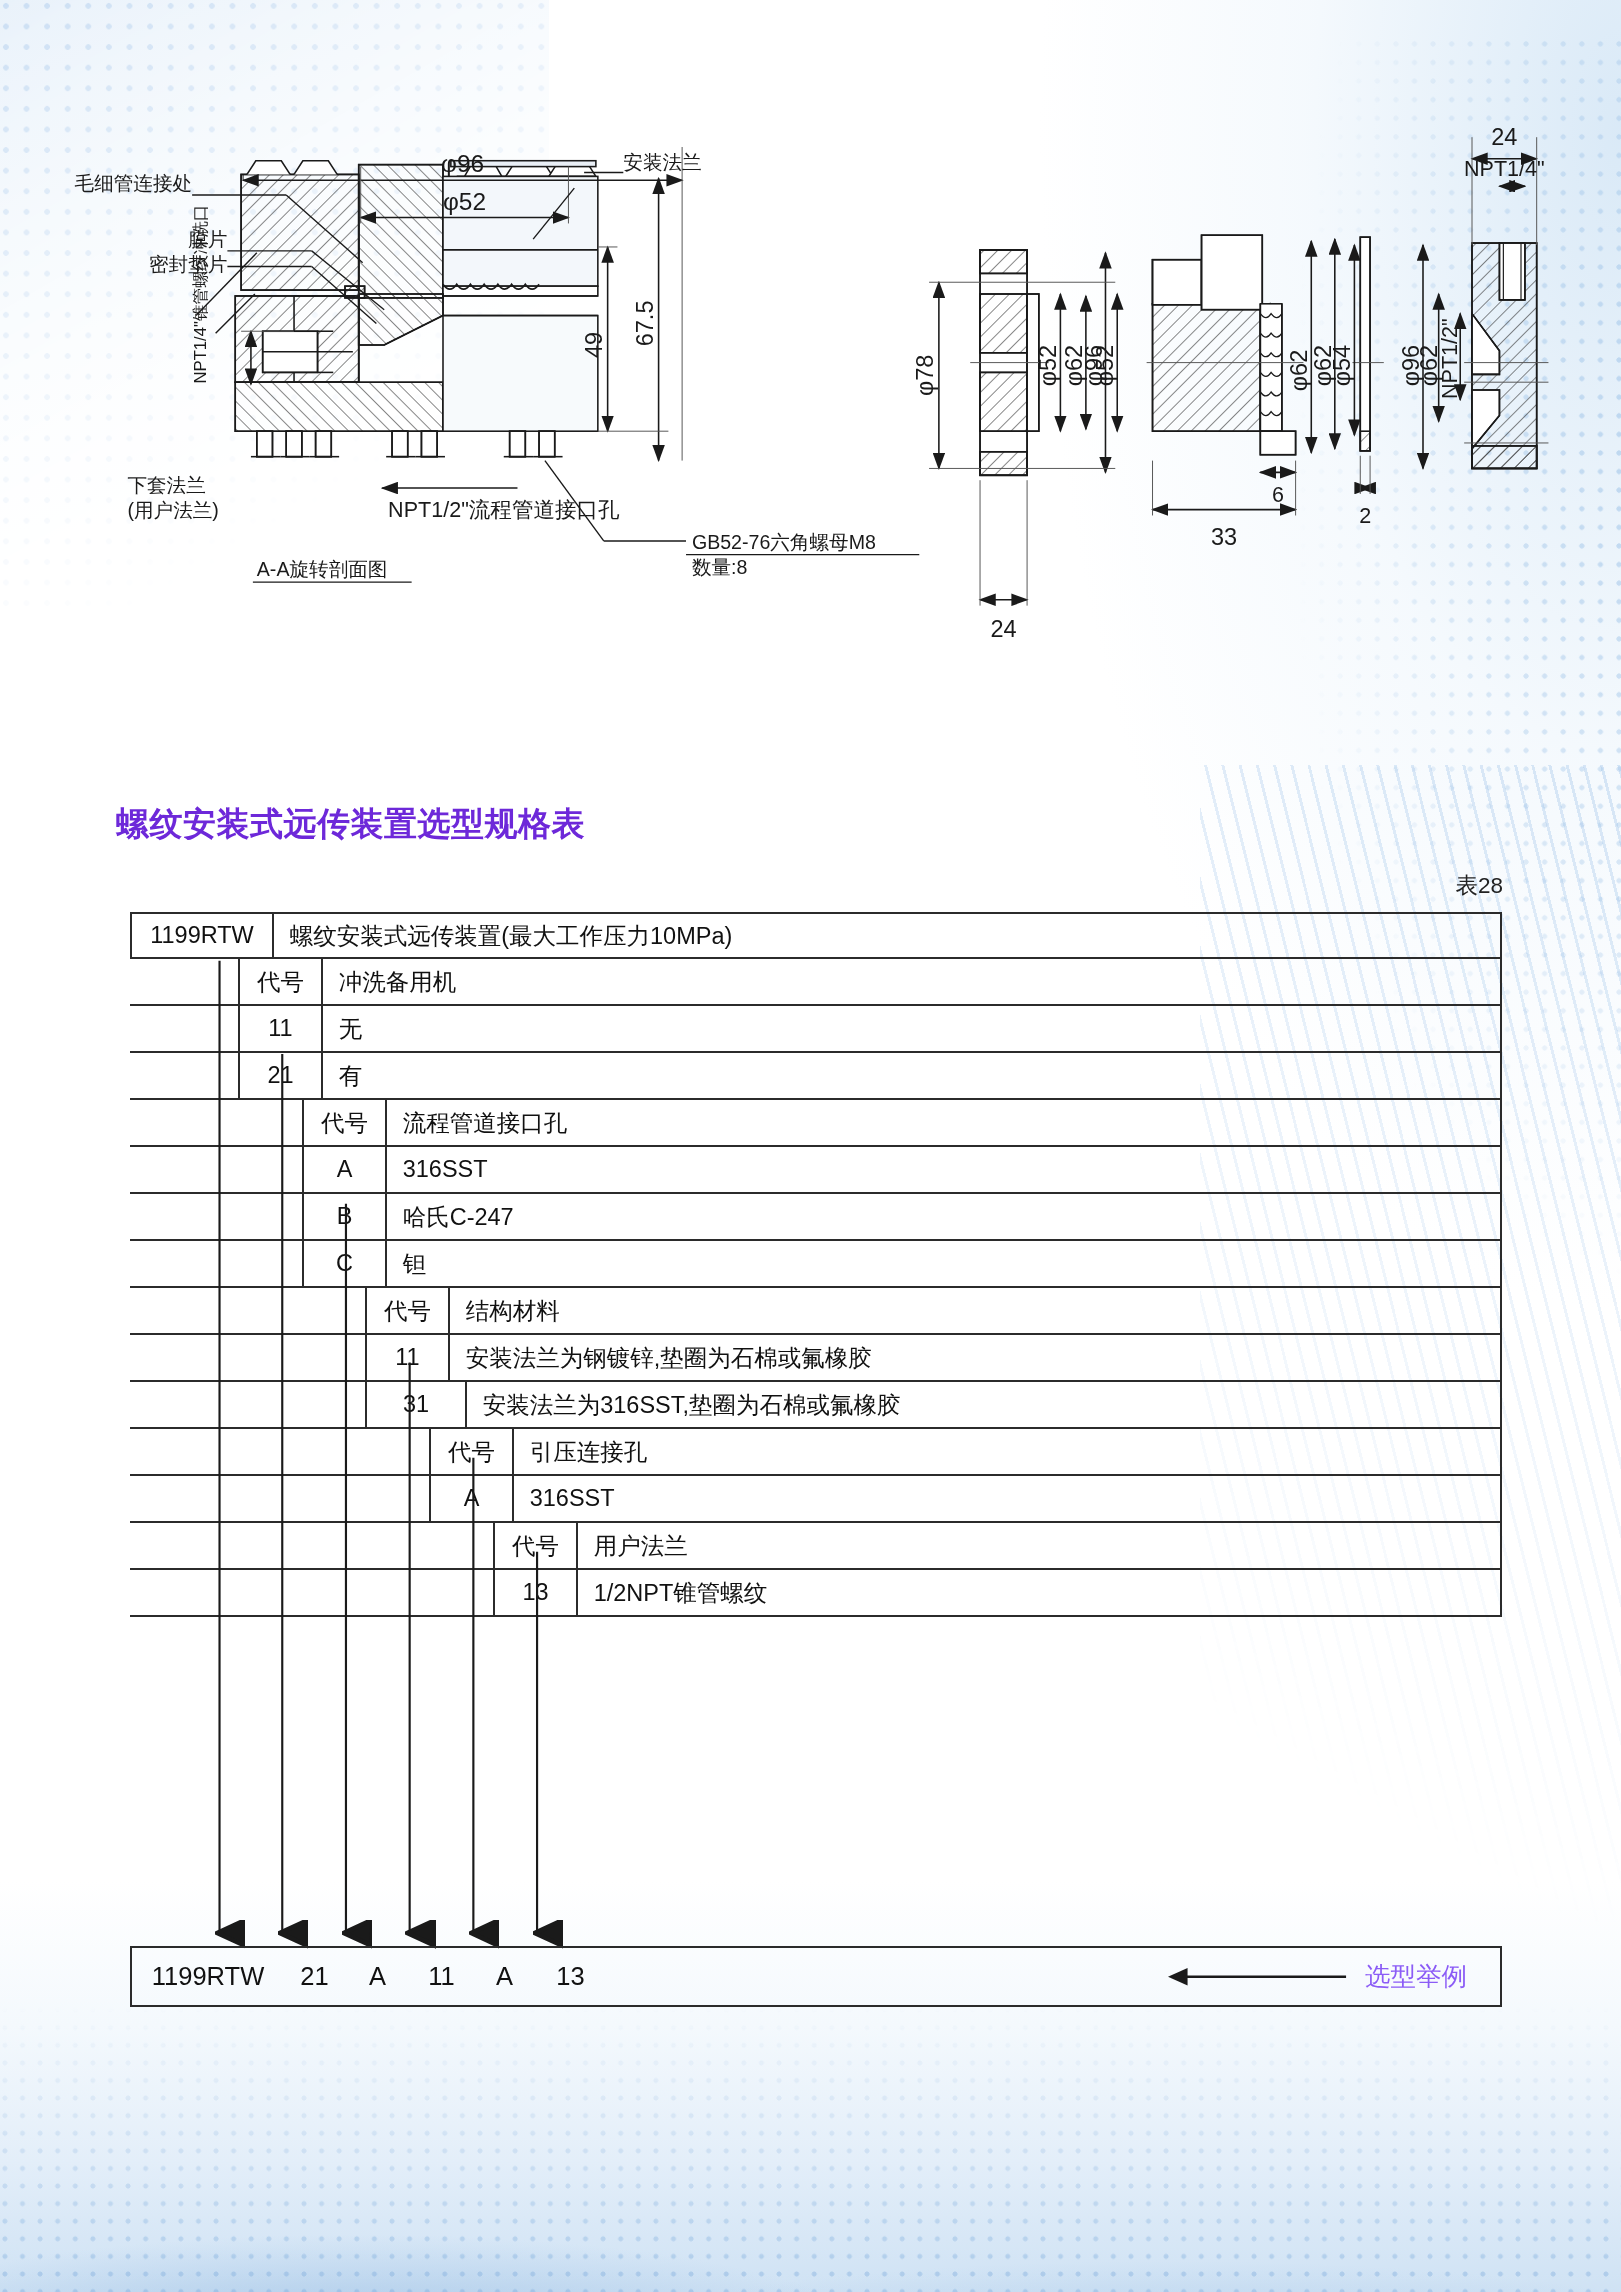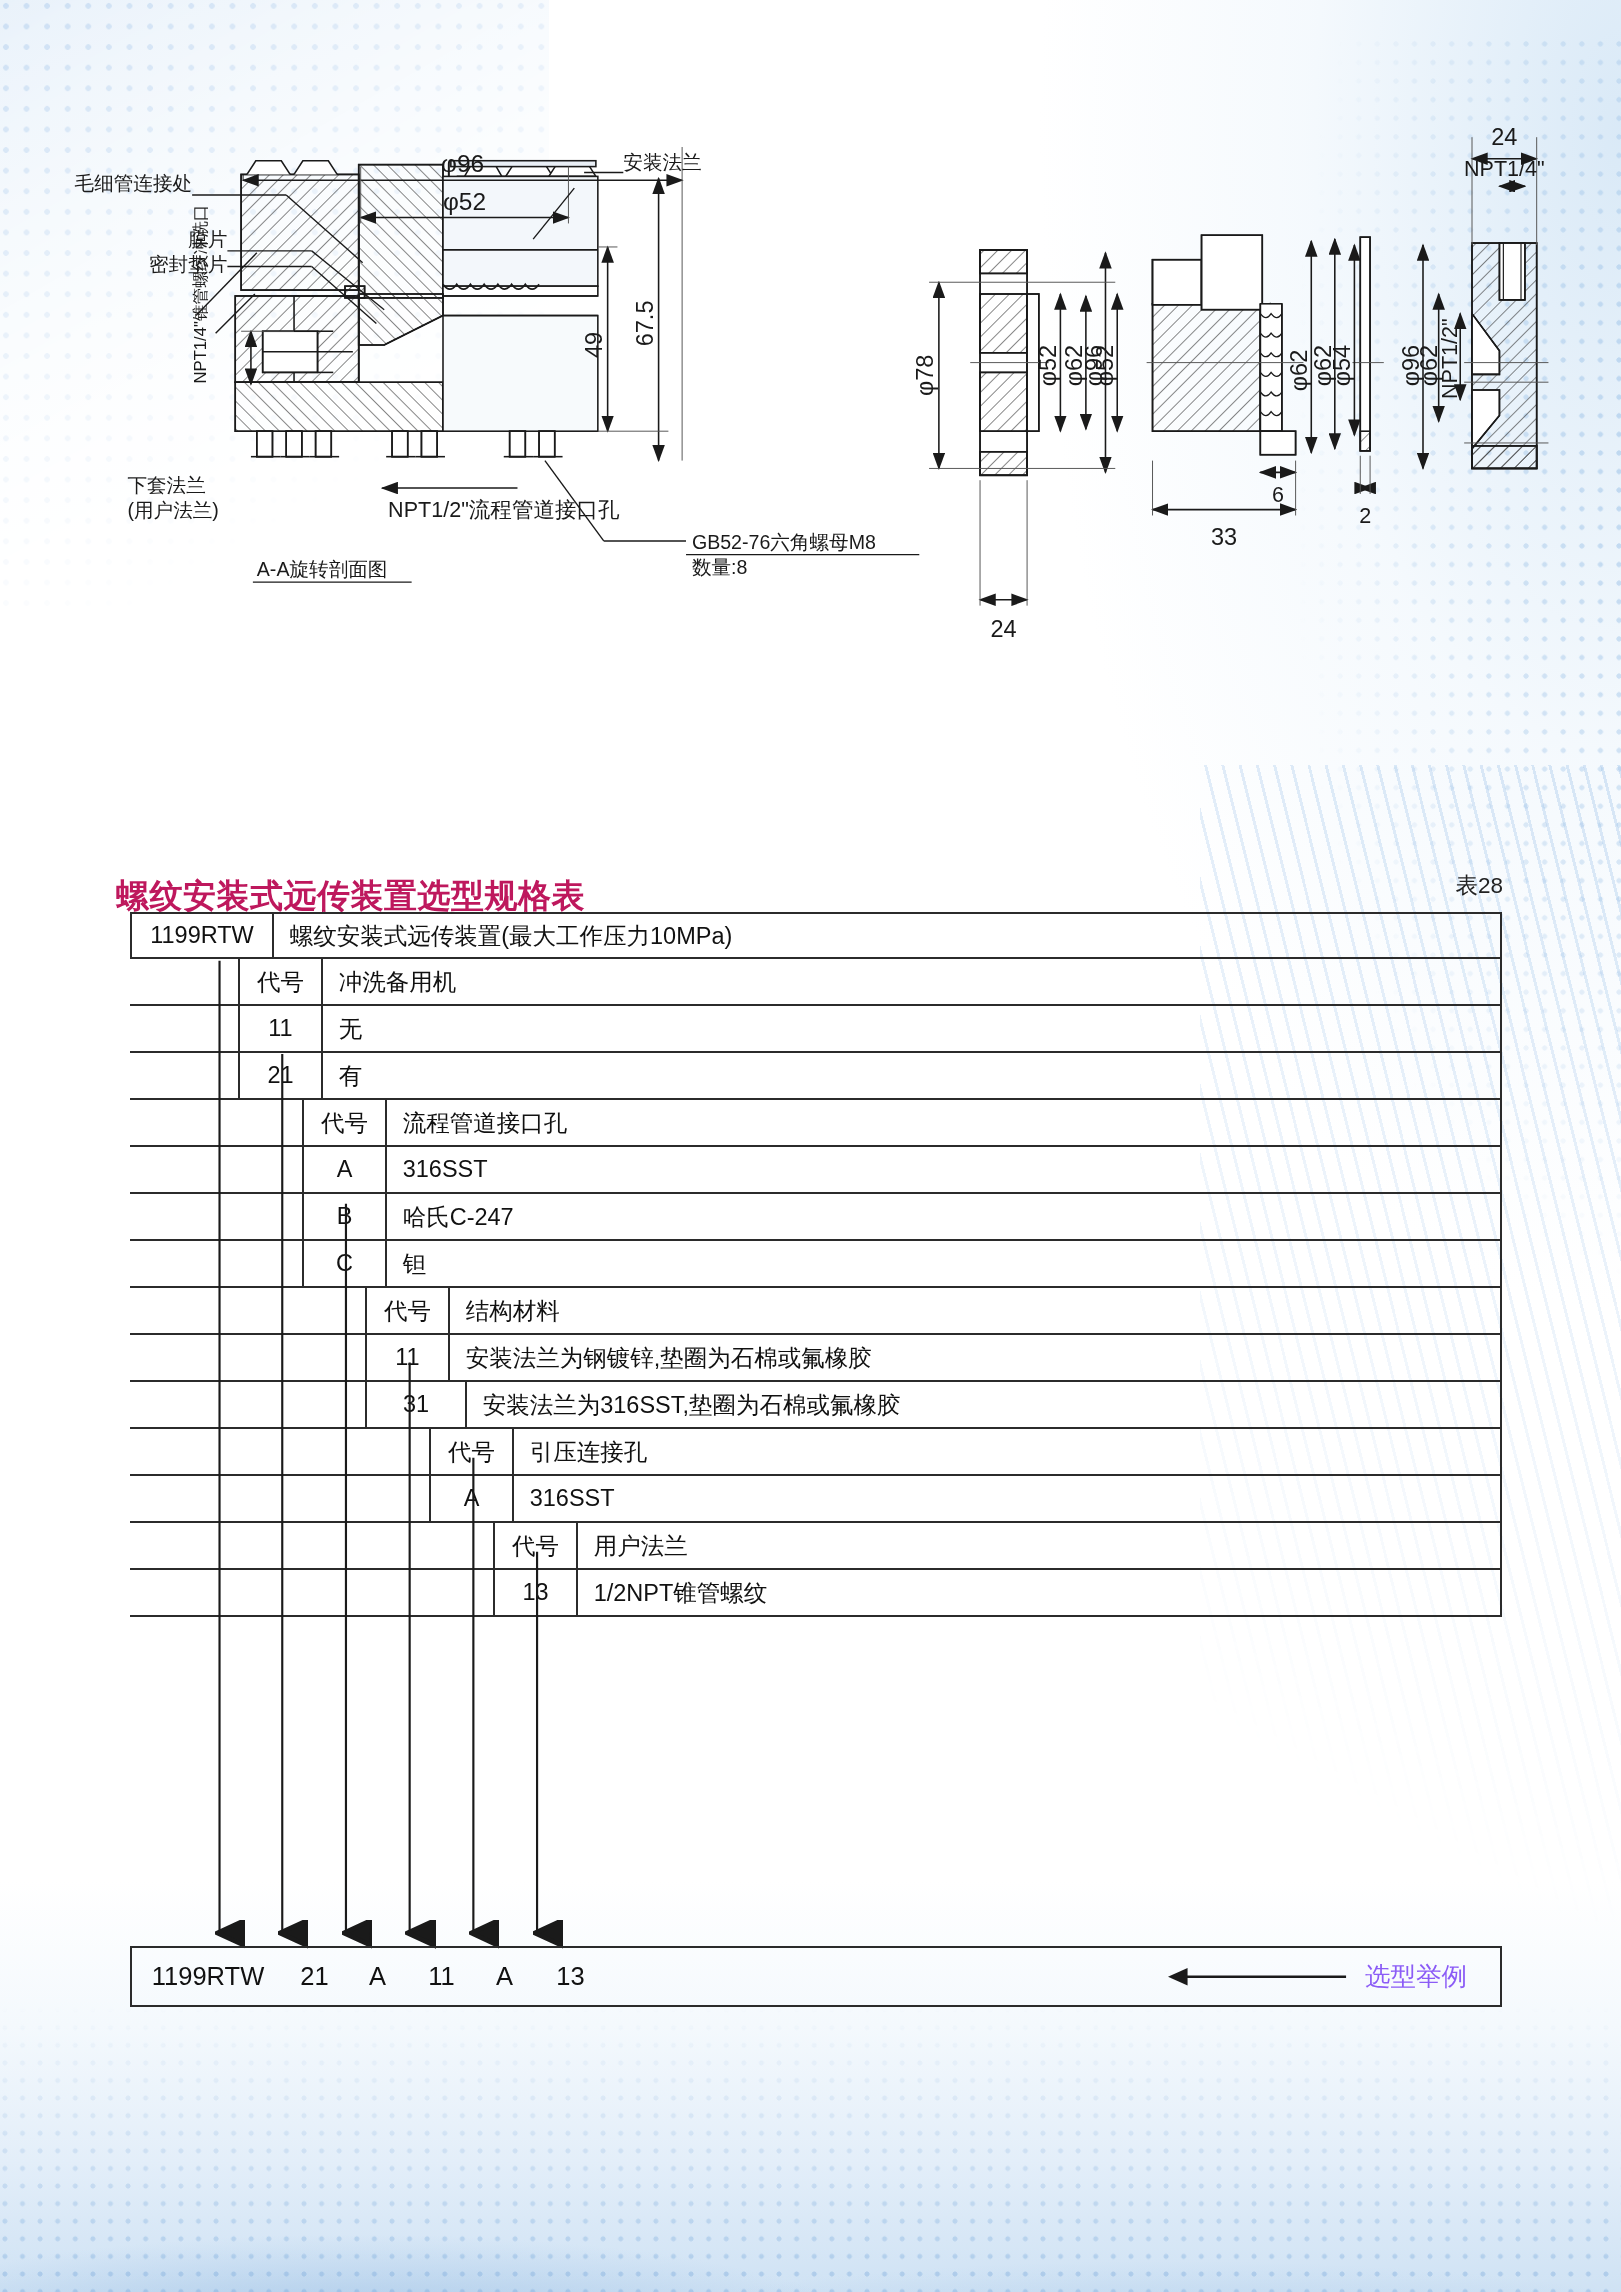--- a/index.html
+++ b/index.html
@@ -65,22 +65,22 @@
 
   .caption {
     position:absolute; left:0; top:678px; width:1621px;
     text-align:center;
     font-size:26.5px; letter-spacing:0.4px;
     color:#1a1a1a;
   }
 
   
   .sect-head {
-    position:absolute; left:116px; top:874px;
-    font-size:33px; font-weight:bold; color:#be185d;
+    position:absolute; left:116px; top:802px;
+    font-size:33px; font-weight:bold; color:#6d28d9;
     letter-spacing:0.5px;
   }
   .table-no {
     position:absolute; right:118px; top:870px;
     font-size:22.5px; color:#222;
   }
 
   
   .spec {
     position:absolute; left:130px; top:912px; width:1372px;

